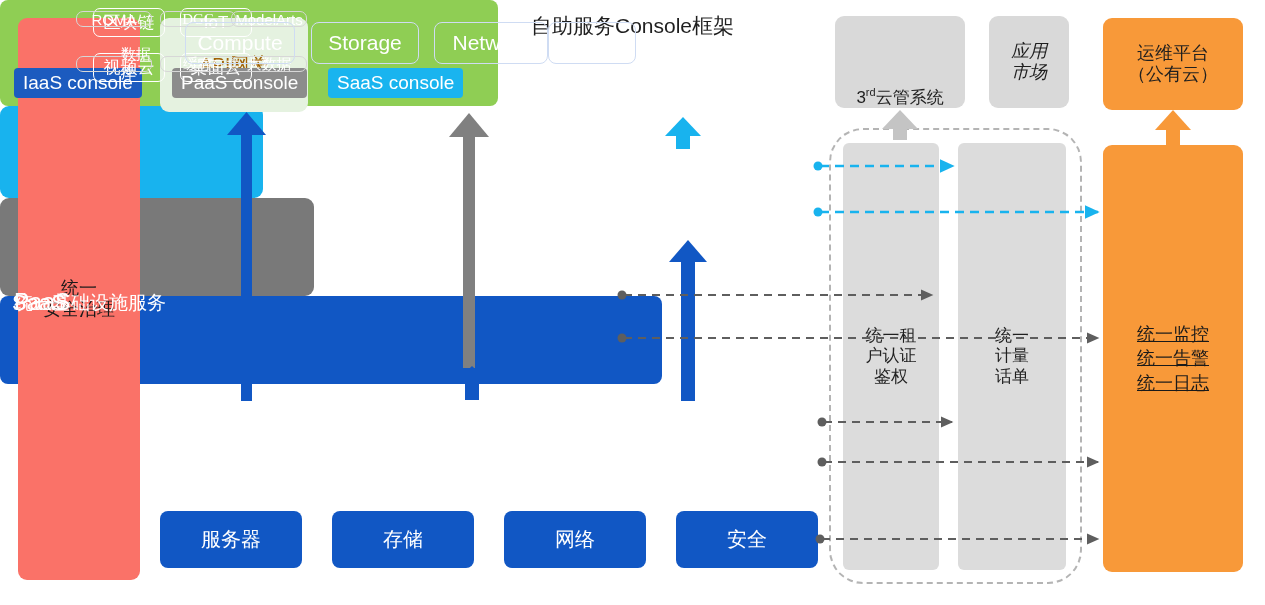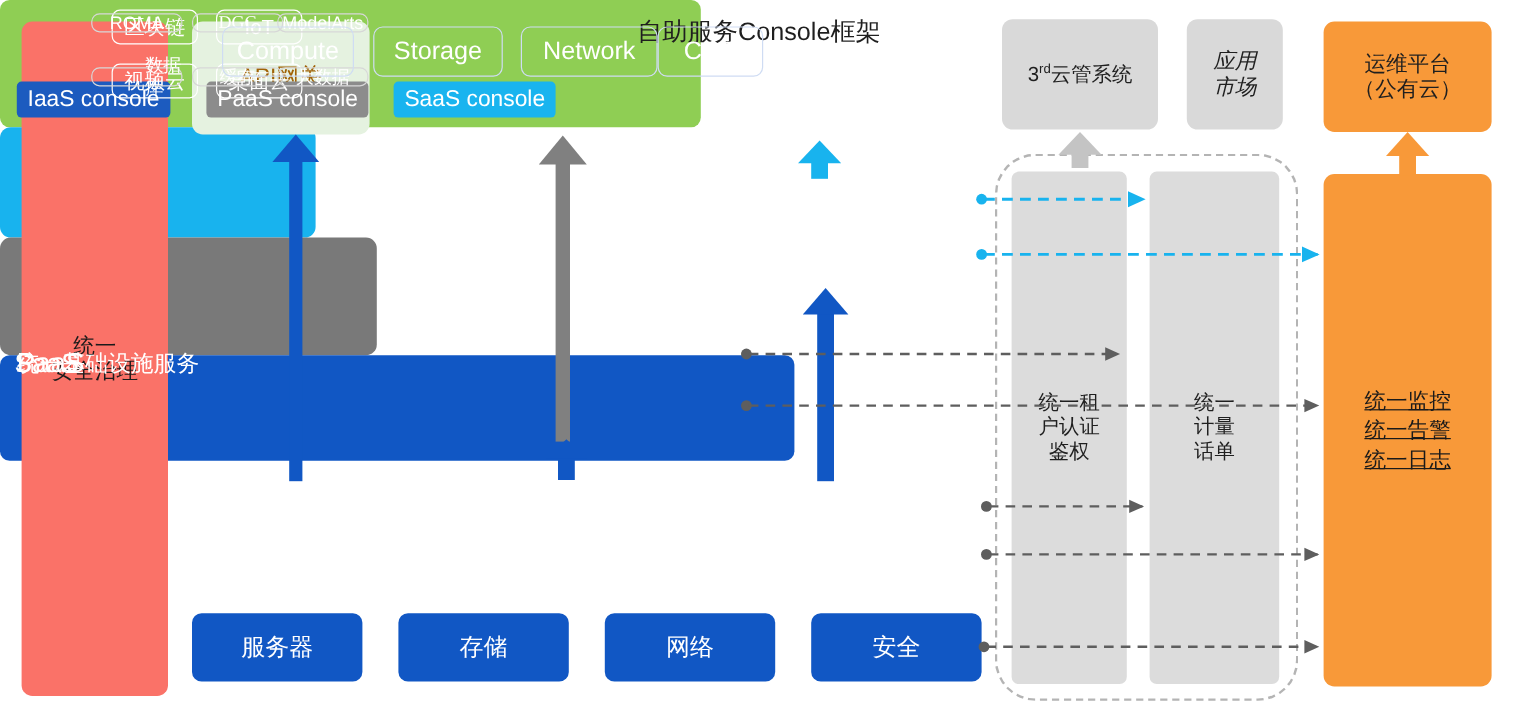--- a/index.html
+++ b/index.html
@@ -38,21 +38,21 @@
   #api-gateway {
     left: 160px; top: 18px; width: 148px; height: 94px;
     background: #e5f2e0;
     border-radius: 9px;
     color: #a16207;
     font-size: 19px;
   }
 
   
   #console-frame {
-    left: 322px; top: 14px; width: 584px; height: 106px;
+    left: 322px; top: 14px; width: 498px; height: 106px;
     background: #8fce54;
     border-radius: 8px;
     display: block;
   }
   #console-title {
     position: absolute;
     left: 0; top: 12px; width: 100%;
     text-align: center;
     font-size: 21px;
     color: #1f1f1f;
@@ -67,21 +67,21 @@
     padding: 0 9px;
   }
   #chip-iaas { left: 14px;  background: #1c5bbf; }
   #chip-paas { left: 172px; background: #8c8c8c; }
   #chip-saas { left: 328px; background: #19b4ef; }
 
   
   #third-cloud {
     left: 835px; top: 16px; width: 130px; height: 92px;
     background: #d9d9d9; border-radius: 9px;
-    color: #1f1f1f; font-size: 17px;
+    color: #1f1f1f; font-size: 17px; align-items: flex-end;
   }
   #third-cloud sup { font-size: 11px; vertical-align: super; }
   #app-market {
     left: 989px; top: 16px; width: 80px; height: 92px;
     background: #d9d9d9; border-radius: 9px;
     color: #1f1f1f; font-size: 18px; font-style: italic;
   }
 
   
   #ops-platform {

